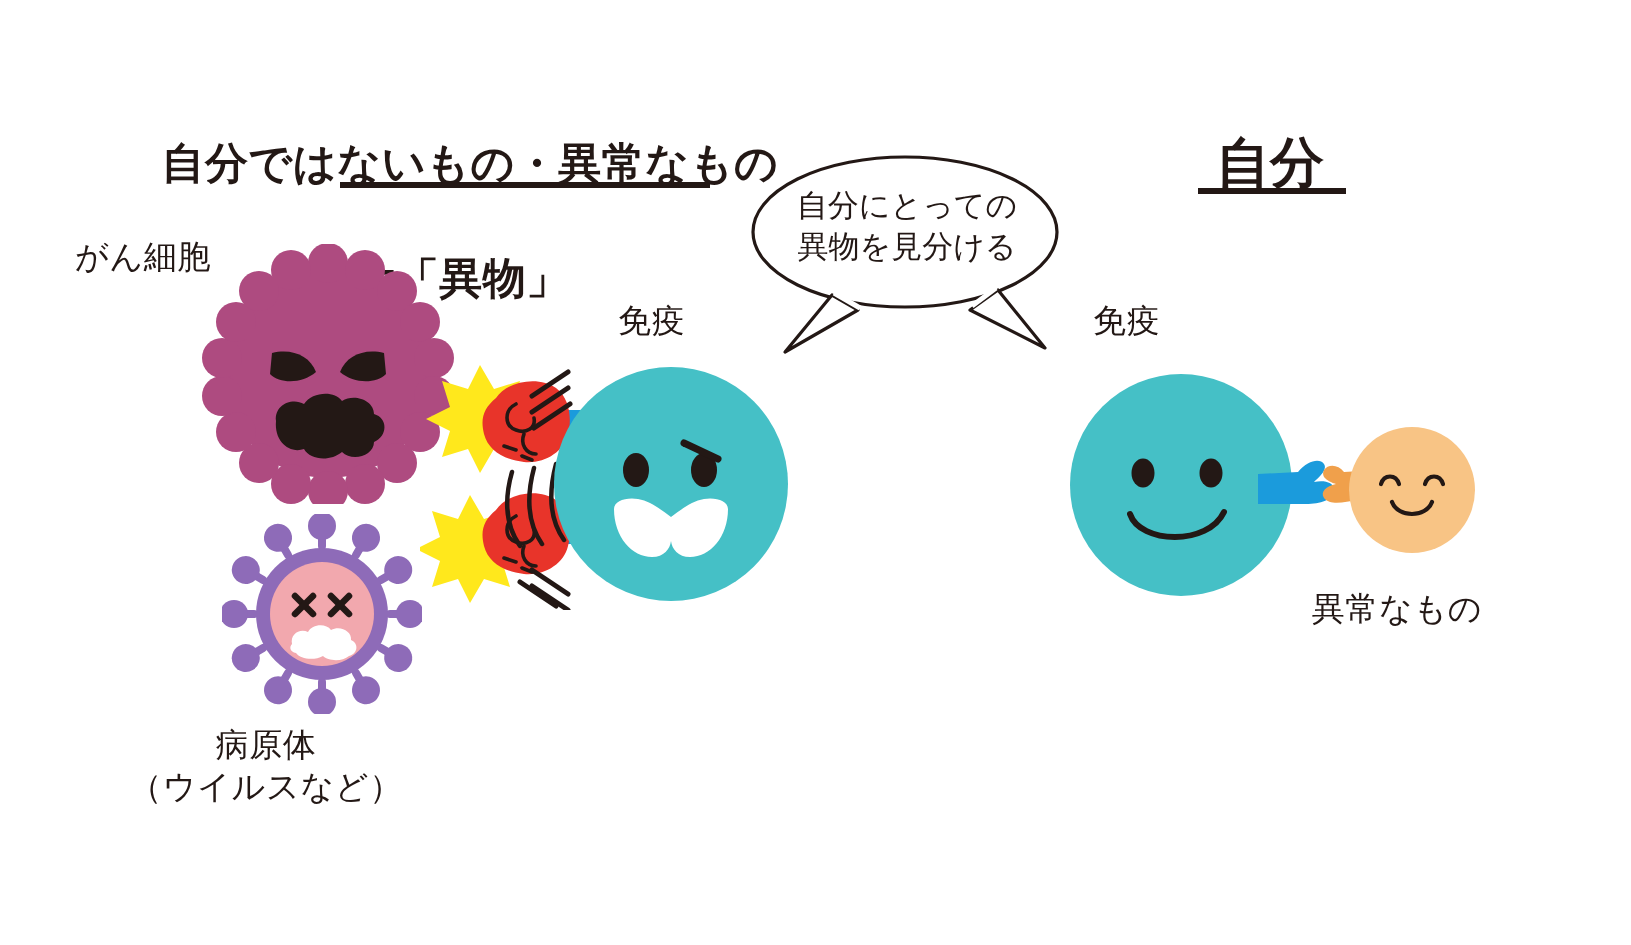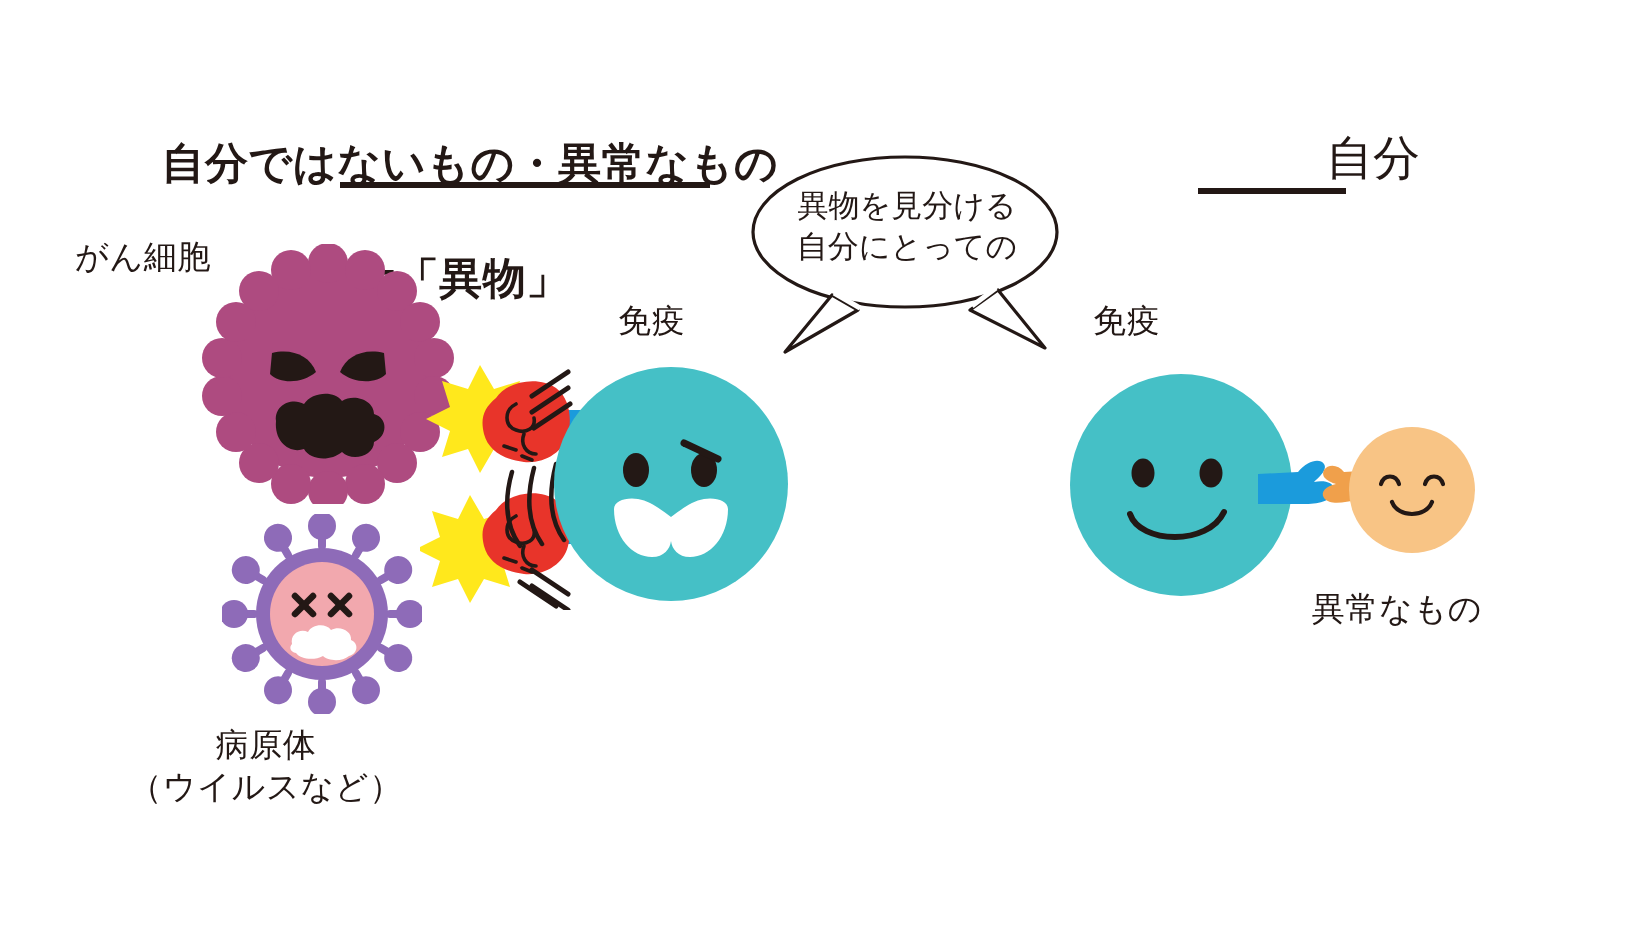--- a/index.html
+++ b/index.html
@@ -41,23 +41,23 @@
     top: 182px;
     width: 370px;
     height: 6px;
     background: #231815;
   }
 
   .heading-right {
     left: 1120px;
     top: 130px;
     width: 300px;
-    text-align: right;
-    font-weight: normal;
-    font-size: 47px;
+    text-align: center;
+    font-weight: bold;
+    font-size: 54px;
     line-height: 1.2;
     color: #231815;
   }
   .heading-underline-right {
     left: 1198px;
     top: 188px;
     width: 148px;
     height: 6px;
     background: #231815;
   }
@@ -102,22 +102,22 @@
   <svg class="art" style="left:740px; top:140px;" width="330" height="215" viewBox="0 0 330 215">
     <ellipse cx="165" cy="92" rx="152" ry="75" fill="#ffffff" stroke="#231815" stroke-width="3.2"></ellipse>
 
     <path d="M 92 155 L 45 212 L 118 170 Z" fill="#ffffff" stroke="#231815" stroke-width="3.2" stroke-linejoin="round"></path>
     <path d="M 94 153 L 120 168" stroke="#ffffff" stroke-width="5"></path>
 
     <path d="M 258 150 L 305 208 L 230 170 Z" fill="#ffffff" stroke="#231815" stroke-width="3.2" stroke-linejoin="round"></path>
     <path d="M 256 148 L 232 166" stroke="#ffffff" stroke-width="5"></path>
   </svg>
   <div class="abs" style="left:762px; top:185px; width:290px; text-align:center; color:#231815; font-size:31px; line-height:1.33;">
+    <div>自分にとっての</div>
     <div>異物を見分ける</div>
-    <div>自分にとっての</div>
   </div>
 
   <div class="abs label label-cancer">がん細胞</div>
   <svg class="art" style="left:198px; top:244px;" width="260" height="260" viewBox="0 0 260 260">
     <g fill="#AE4B80">
       <circle cx="130" cy="130" r="104"></circle>
       <g>
         <circle cx="130" cy="19" r="20"></circle>
         <circle cx="167" cy="26" r="20"></circle>
         <circle cx="199" cy="47" r="20"></circle>

